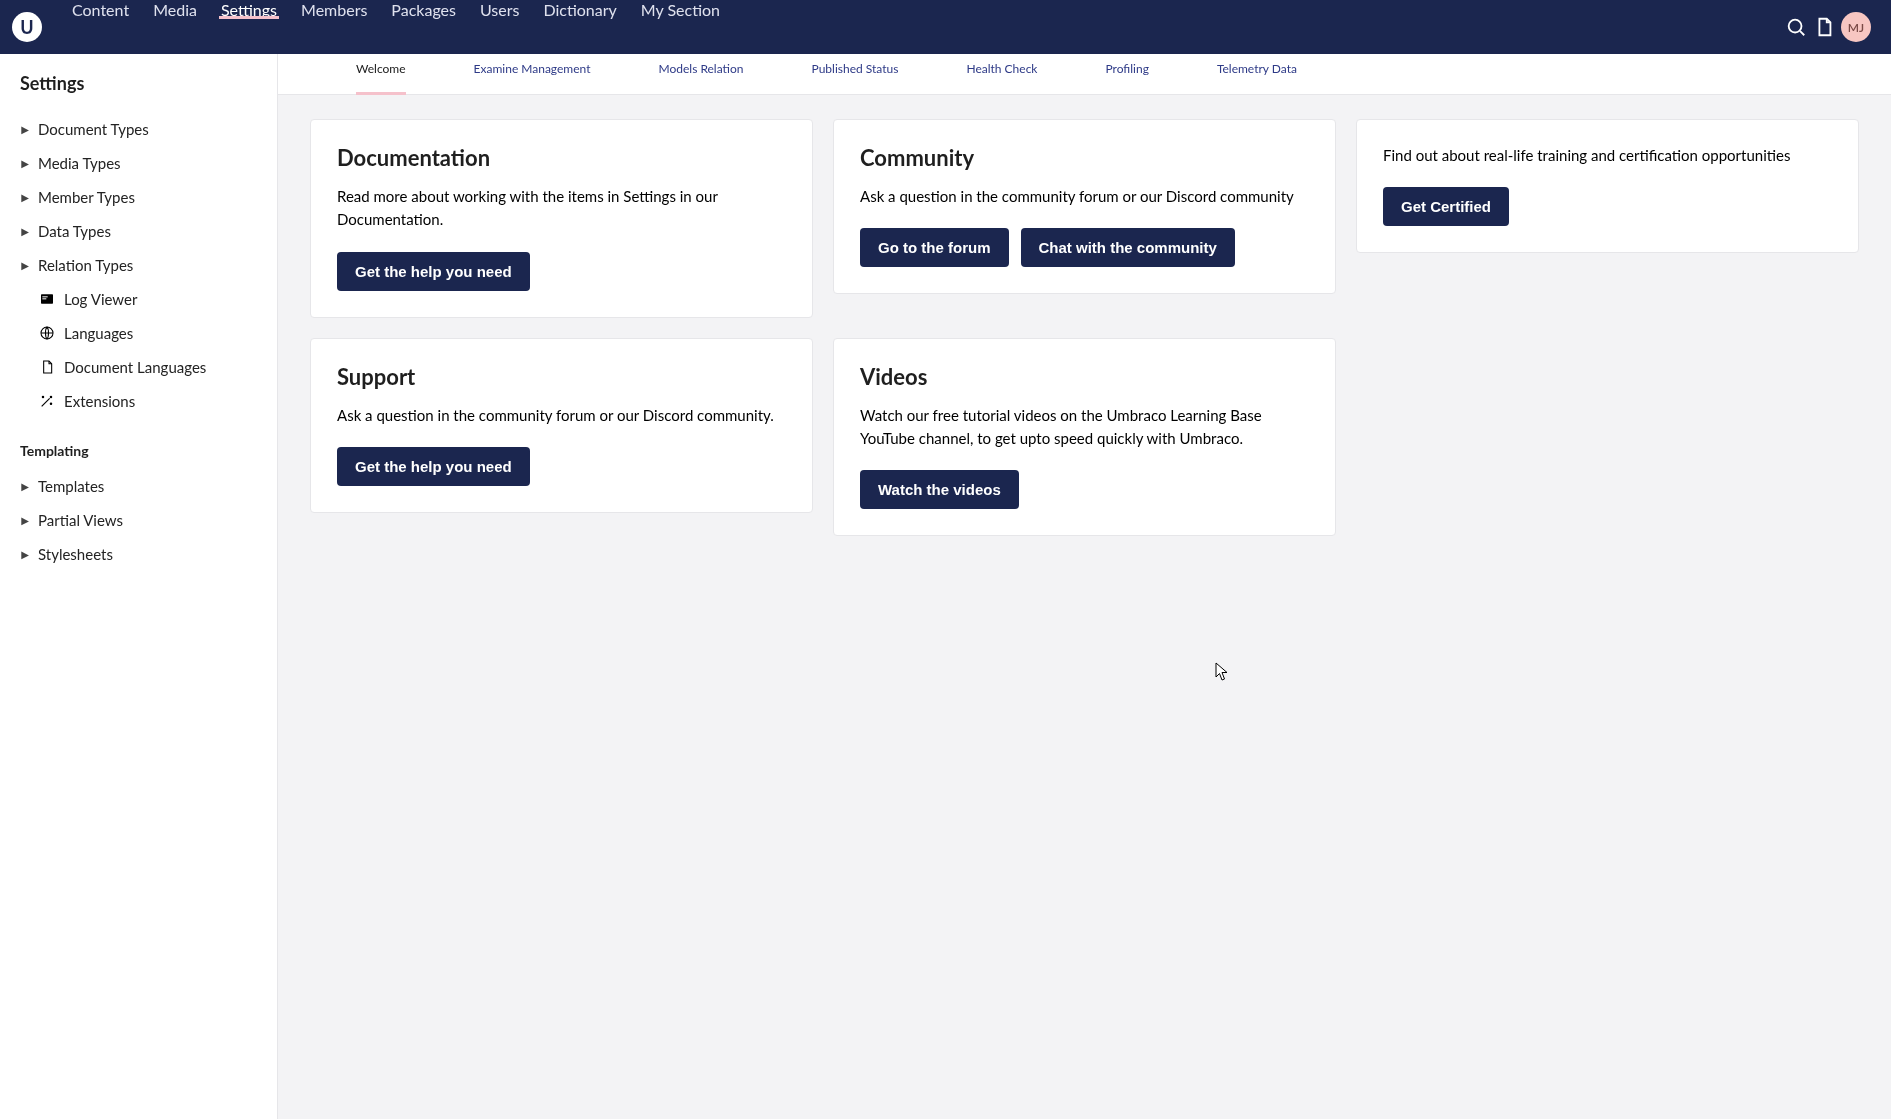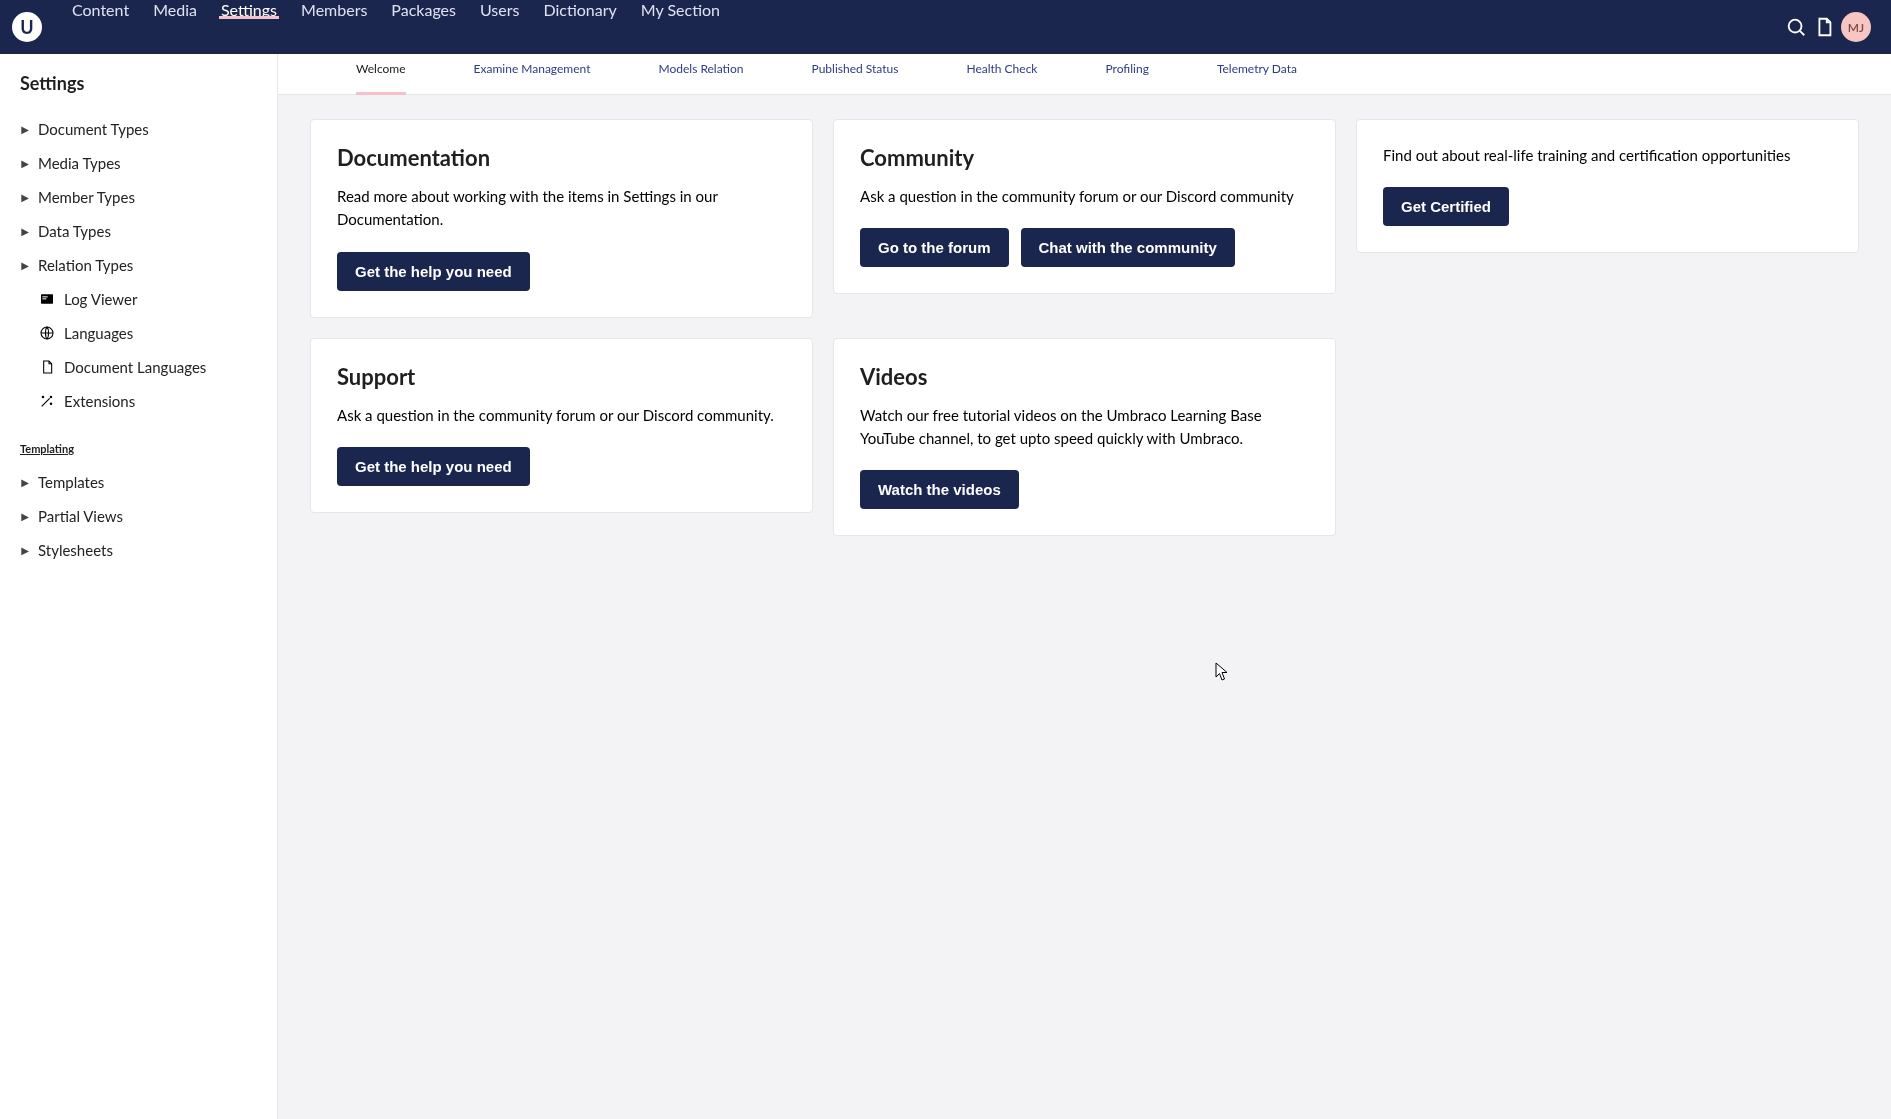--- a/index.html
+++ b/index.html
@@ -87,23 +87,22 @@
     display:flex;align-items:center;gap:8px;
     padding:8px 12px;
     cursor:pointer;
     color:#232323;
     font-size:15px;
   }
   .caret{width:10px;text-align:center;color:#444;font-size:10px;}
   .tree .node-icon{width:18px;display:flex;align-items:center;justify-content:center;}
   .tree .node-icon svg{width:16px;height:16px;}
   .section-label{
-    font-size:11px;font-weight:700;
+    font-size:14px;font-weight:700;
     padding:24px 20px 10px;
-    text-decoration:underline;
   }
 
   
   .main{flex:1;background:var(--bg);display:flex;flex-direction:column;}
   .tabs{
     background:#fff;
     border-bottom:1px solid var(--border);
     display:flex;gap:24px;
     padding:0 34px;
   }

